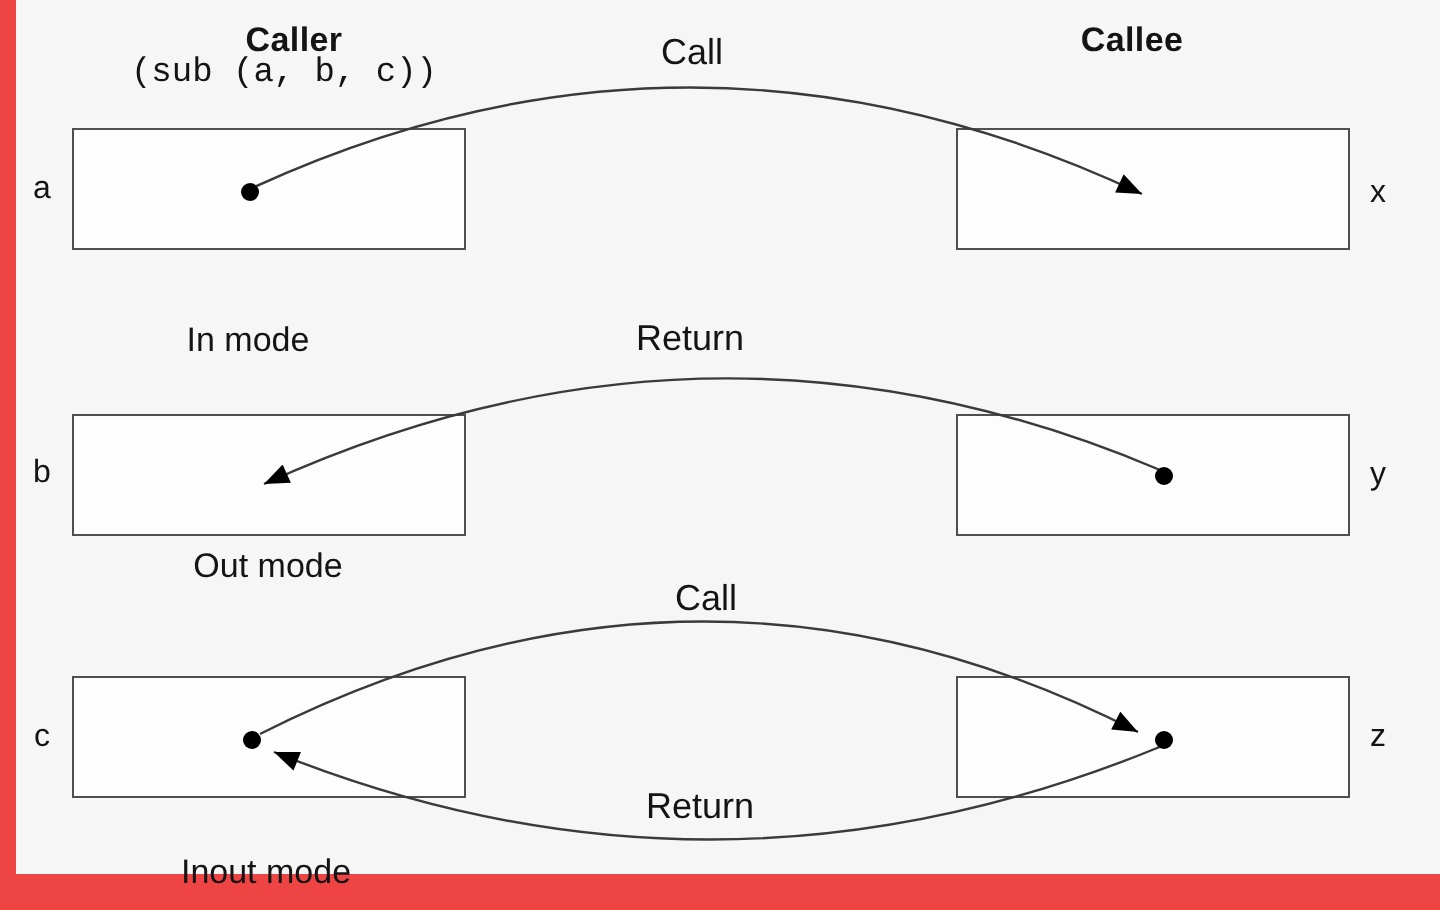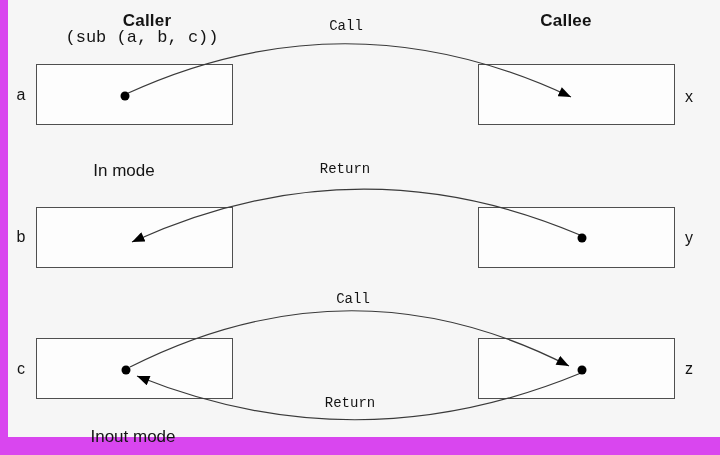--- a/index.html
+++ b/index.html
@@ -1,33 +1,33 @@
 <!DOCTYPE html>
 <html><head>
 <meta charset="utf-8">
 <style>
   html,body{margin:0;padding:0;background:#ffffff;}
   .stage{
-    position:relative;width:720px;height:455px;background:#d946ef;
+    position:relative;width:720px;height:455px;background:#ef4444;
     font-family:"Liberation Sans",sans-serif;color:#141414;overflow:hidden;
   }
   .panel{
     position:absolute;left:8px;top:0;width:712px;height:437px;background:#f6f6f6;
   }
   .vbox{
     position:absolute;width:197px;height:61px;box-sizing:border-box;
     background:#fdfdfd;border:1px solid #4f4f4f;
   }
   .lbl{
     position:absolute;transform:translate(-50%,-50%);white-space:nowrap;line-height:1.1;
   }
   .title{font-weight:bold;font-size:17px;letter-spacing:0.2px;}
   .code{font-family:"Liberation Mono","DejaVu Sans Mono",monospace;font-size:17px;}
   .code .kw{font-weight:bold;}
-  .arrowlbl{font-size:14px;font-family:Liberation Mono, monospace;}
+  .arrowlbl{font-size:18px;}
   .varlbl{font-size:16px;}
   .mode{font-size:17px;}
   svg.layer{position:absolute;left:0;top:0;pointer-events:none;}
   svg.layer path.arc{fill:none;stroke-width:1.2px;}
 </style>
 </head>
 <body>
 
 <div class="stage">
 
@@ -68,15 +68,16 @@
   <div class="lbl arrowlbl" style="left:350px;top:404px;">Return</div>
 
   <div class="lbl varlbl" style="left:21px;top:95px;">a</div>
   <div class="lbl varlbl" style="left:689px;top:97px;">x</div>
   <div class="lbl varlbl" style="left:21px;top:237px;">b</div>
   <div class="lbl varlbl" style="left:689px;top:238px;">y</div>
   <div class="lbl varlbl" style="left:21px;top:369px;">c</div>
   <div class="lbl varlbl" style="left:689px;top:369px;">z</div>
 
   <div class="lbl mode" style="left:124px;top:143px;margin-top:28px;">In mode</div>
+  <div class="lbl mode" style="left:134px;top:284px;">Out mode</div>
   <div class="lbl mode" style="left:133px;top:413px;margin-top:24px;">Inout mode</div>
 
 </div>
 
 </body></html>

